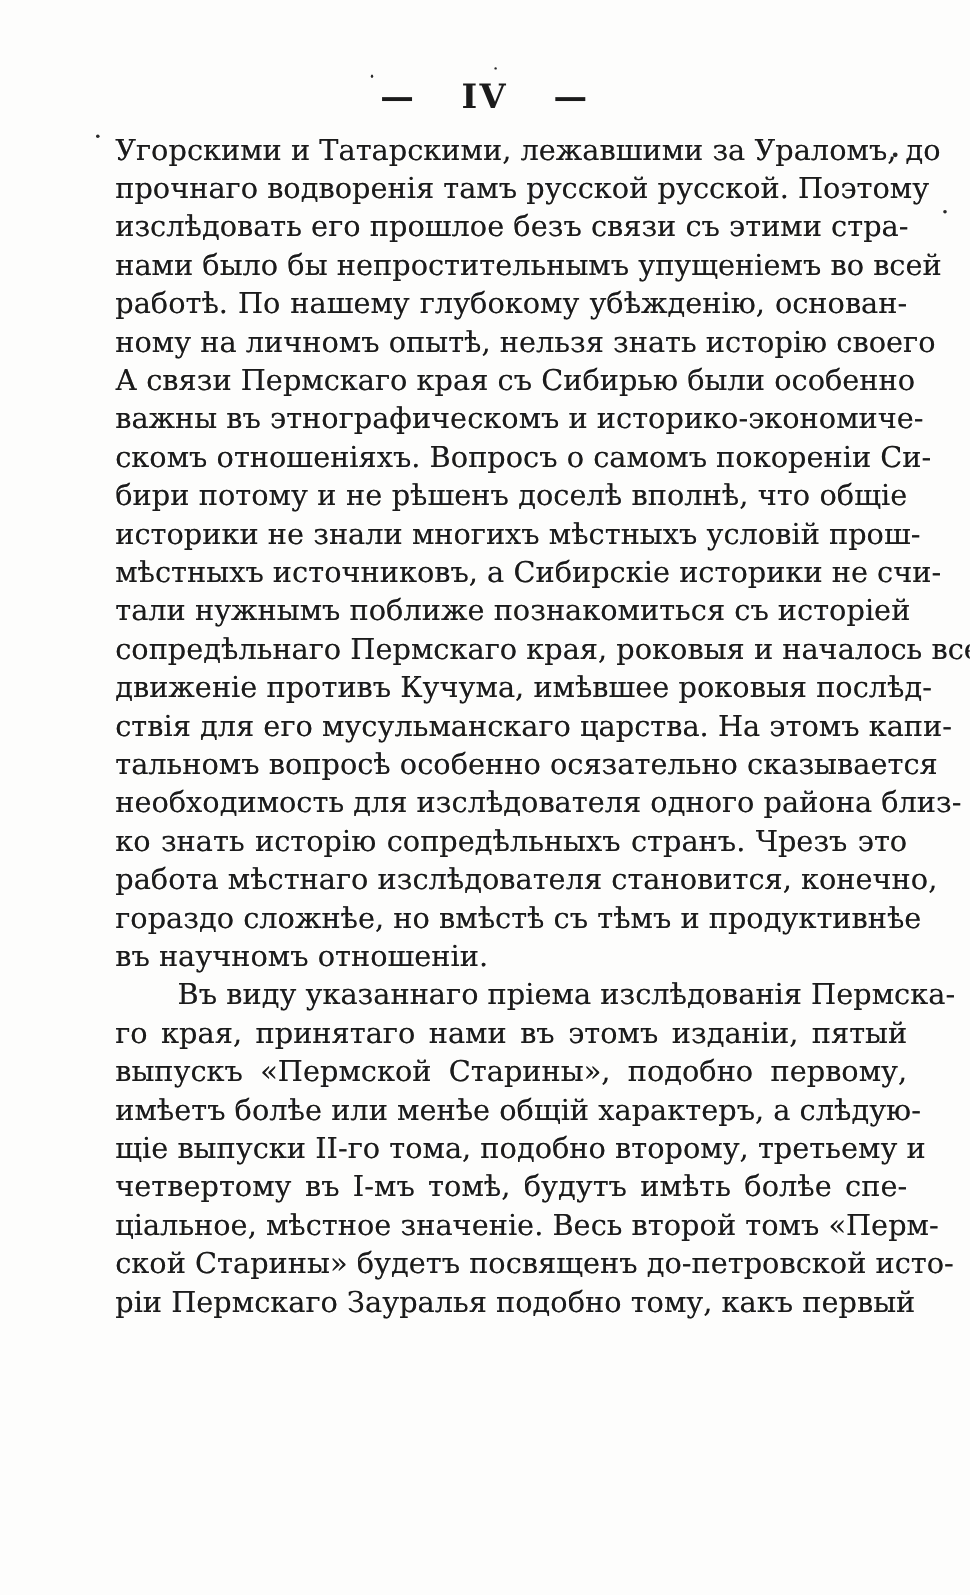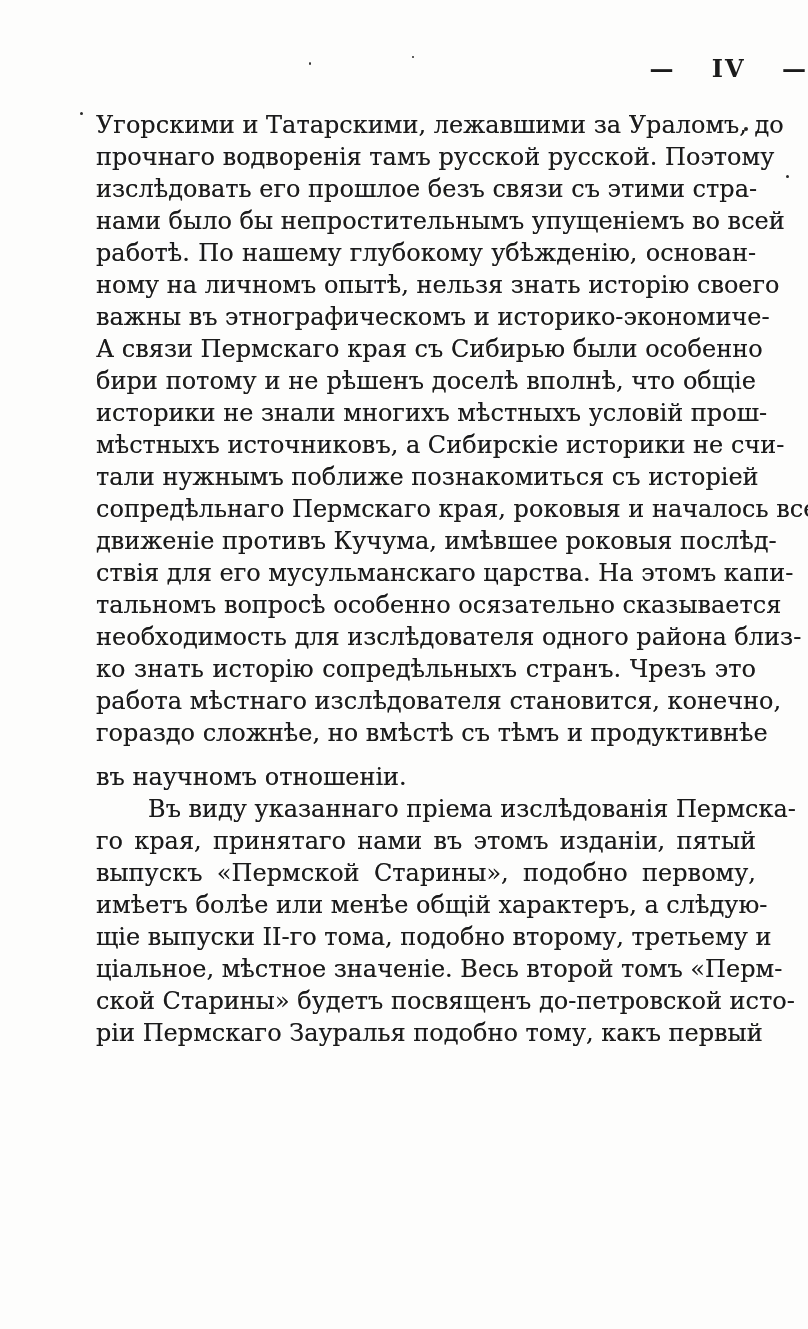--- a/index.html
+++ b/index.html
@@ -14,25 +14,25 @@
     overflow: hidden;
     font-family: "DejaVu Serif", "Liberation Serif", serif;
     color: #1b1b1b;
   }
   .page {
     position: absolute;
     inset: 0;
   }
   .page-number {
     position: absolute;
-    top: 54px;
+    top: 64px;
     left: 0;
     width: 100%;
-    text-align: right;
-    font-size: 24px;
+    text-align: center;
+    font-size: 28px;
     font-weight: bold;
     letter-spacing: 2px;
     word-spacing: 26px;
     color: #1b1b1b;
   }
   .text-block {
     position: absolute;
     top: 109px;
     left: 96px;
     width: 660px;
@@ -41,21 +41,20 @@
     text-shadow: 0 0 0.4px rgba(20,20,20,0.55);
   }
   .line {
     text-align: justify;
     text-align-last: justify;
     white-space: nowrap;
     height: 32px;
   }
   .line.para-end {
     text-align-last: left;
-    margin-top: 12px;
   }
   .line.indent {
     padding-left: 52px;
   }
   .speck {
     position: absolute;
     background: #2a2a2a;
     border-radius: 50%;
   }
 </style>
@@ -67,41 +66,43 @@
   <div class="page-number">— IV —</div>
 
   <div class="text-block">
 
     <div class="line">Угорскими и Татарскими, лежавшими за Ураломъ, до</div>
     <div class="line">прочнаго водворенія тамъ русской русской. Поэтому</div>
     <div class="line">изслѣдовать его прошлое безъ связи съ этими стра-</div>
     <div class="line">нами было бы непростительнымъ упущеніемъ во всей</div>
     <div class="line">работѣ. По нашему глубокому убѣжденію, основан-</div>
     <div class="line">ному на личномъ опытѣ, нельзя знать исторію своего</div>
+    <div class="line">А связи Пермскаго края съ Сибирью были особенно</div>
     <div class="line">важны въ этнографическомъ и историко-экономиче-</div>
-    <div class="line">А связи Пермскаго края съ Сибирью были особенно</div>
+    <div class="line">скомъ отношеніяхъ. Вопросъ о самомъ покореніи Си-</div>
     <div class="line">бири потому и не рѣшенъ доселѣ вполнѣ, что общіе</div>
     <div class="line">историки не знали многихъ мѣстныхъ условій прош-</div>
     <div class="line">мѣстныхъ источниковъ, а Сибирскіе историки не счи-</div>
     <div class="line">тали нужнымъ поближе познакомиться съ исторіей</div>
     <div class="line">сопредѣльнаго Пермскаго края, роковыя и началось все</div>
     <div class="line">движеніе противъ Кучума, имѣвшее роковыя послѣд-</div>
     <div class="line">ствія для его мусульманскаго царства. На этомъ капи-</div>
     <div class="line">тальномъ вопросѣ особенно осязательно сказывается</div>
     <div class="line">необходимость для изслѣдователя одного района близ-</div>
     <div class="line">ко знать исторію сопредѣльныхъ странъ. Чрезъ это</div>
     <div class="line">работа мѣстнаго изслѣдователя становится, конечно,</div>
     <div class="line">гораздо сложнѣе, но вмѣстѣ съ тѣмъ и продуктивнѣе</div>
     <div class="line para-end">въ научномъ отношеніи.</div>
 
     <div class="line indent">Въ виду указаннаго пріема изслѣдованія Пермска-</div>
     <div class="line">го края, принятаго нами въ этомъ изданіи, пятый</div>
     <div class="line">выпускъ «Пермской Старины», подобно первому,</div>
     <div class="line">имѣетъ болѣе или менѣе общій характеръ, а слѣдую-</div>
     <div class="line">щіе выпуски II-го тома, подобно второму, третьему и</div>
+    <div class="line">четвертому въ I-мъ томѣ, будутъ имѣть болѣе спе-</div>
     <div class="line">ціальное, мѣстное значеніе. Весь второй томъ «Перм-</div>
     <div class="line">ской Старины» будетъ посвященъ до-петровской исто-</div>
     <div class="line">ріи Пермскаго Зауралья подобно тому, какъ первый</div>
   </div>
 
   <div class="speck" style="left:80px; top:112px; width:3px; height:3px;"></div>
   <div class="speck" style="left:744px; top:127px; width:4px; height:4px;"></div>
   <div class="speck" style="left:309px; top:62px; width:2px; height:3px;"></div>
   <div class="speck" style="left:412px; top:56px; width:2px; height:2px;"></div>
   <div class="speck" style="left:786px; top:175px; width:3px; height:3px;"></div>

